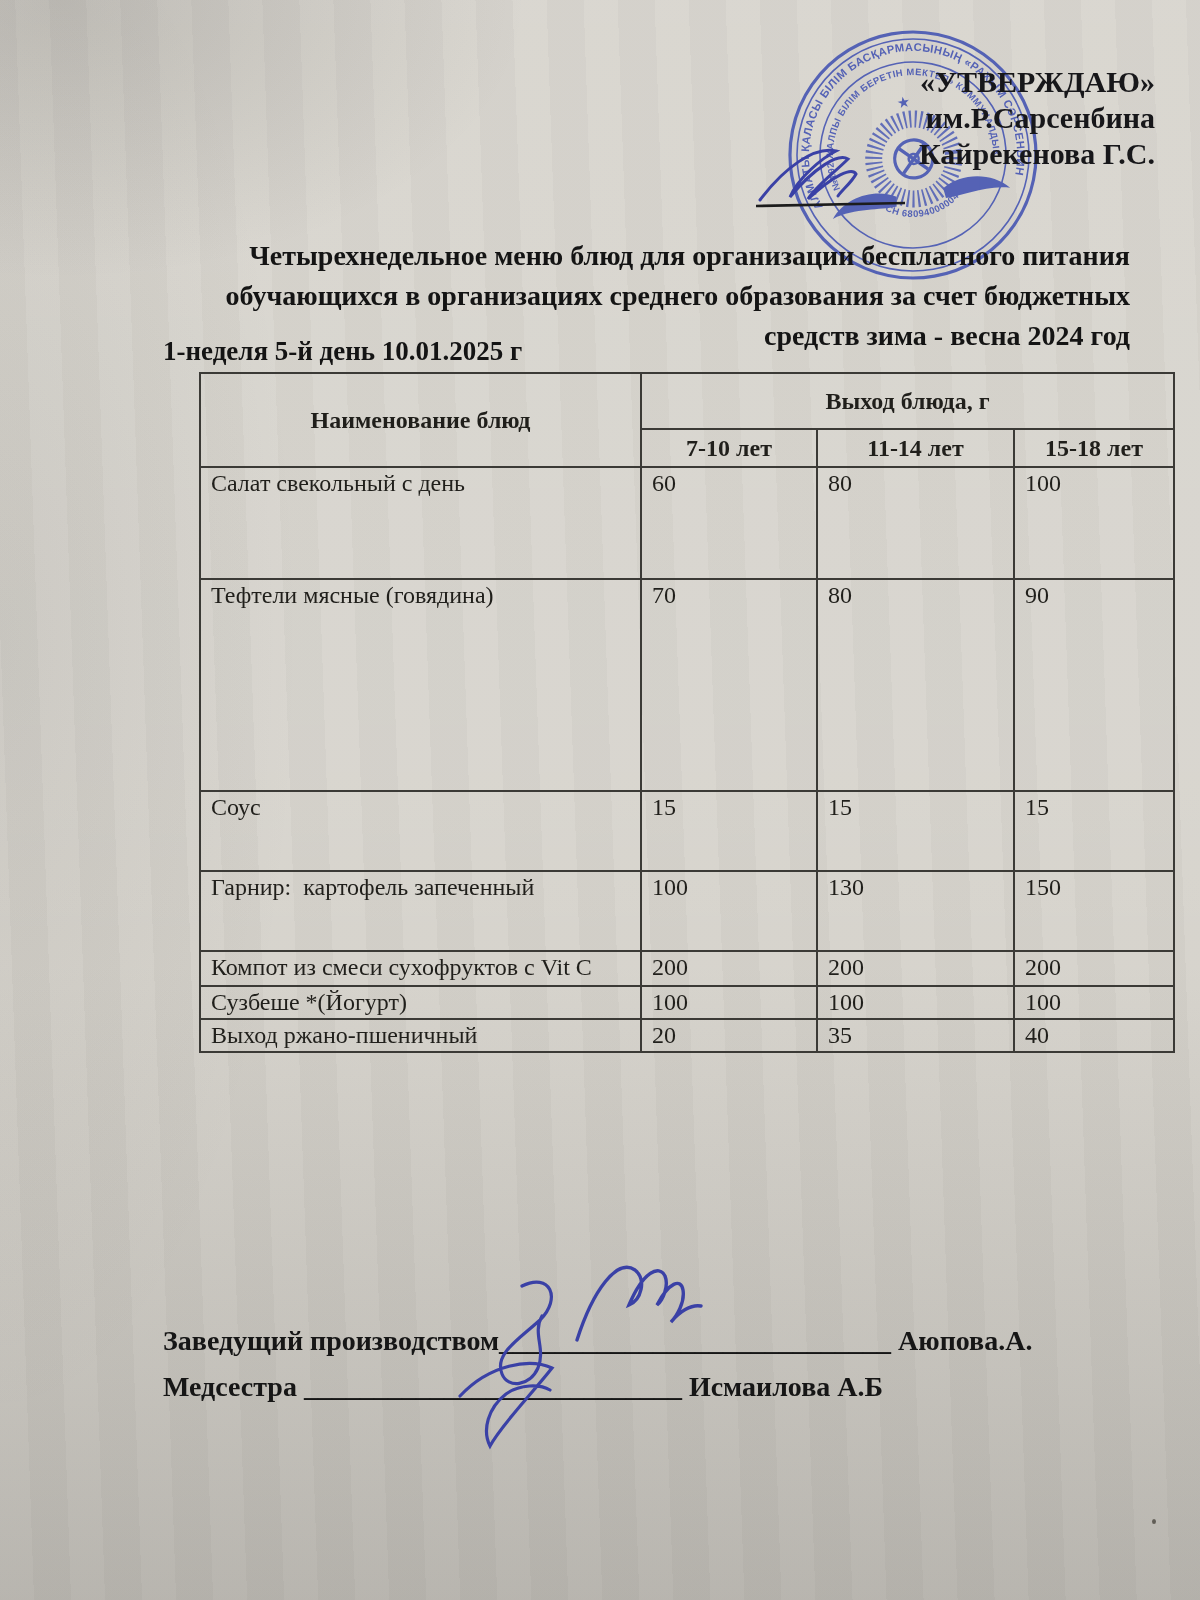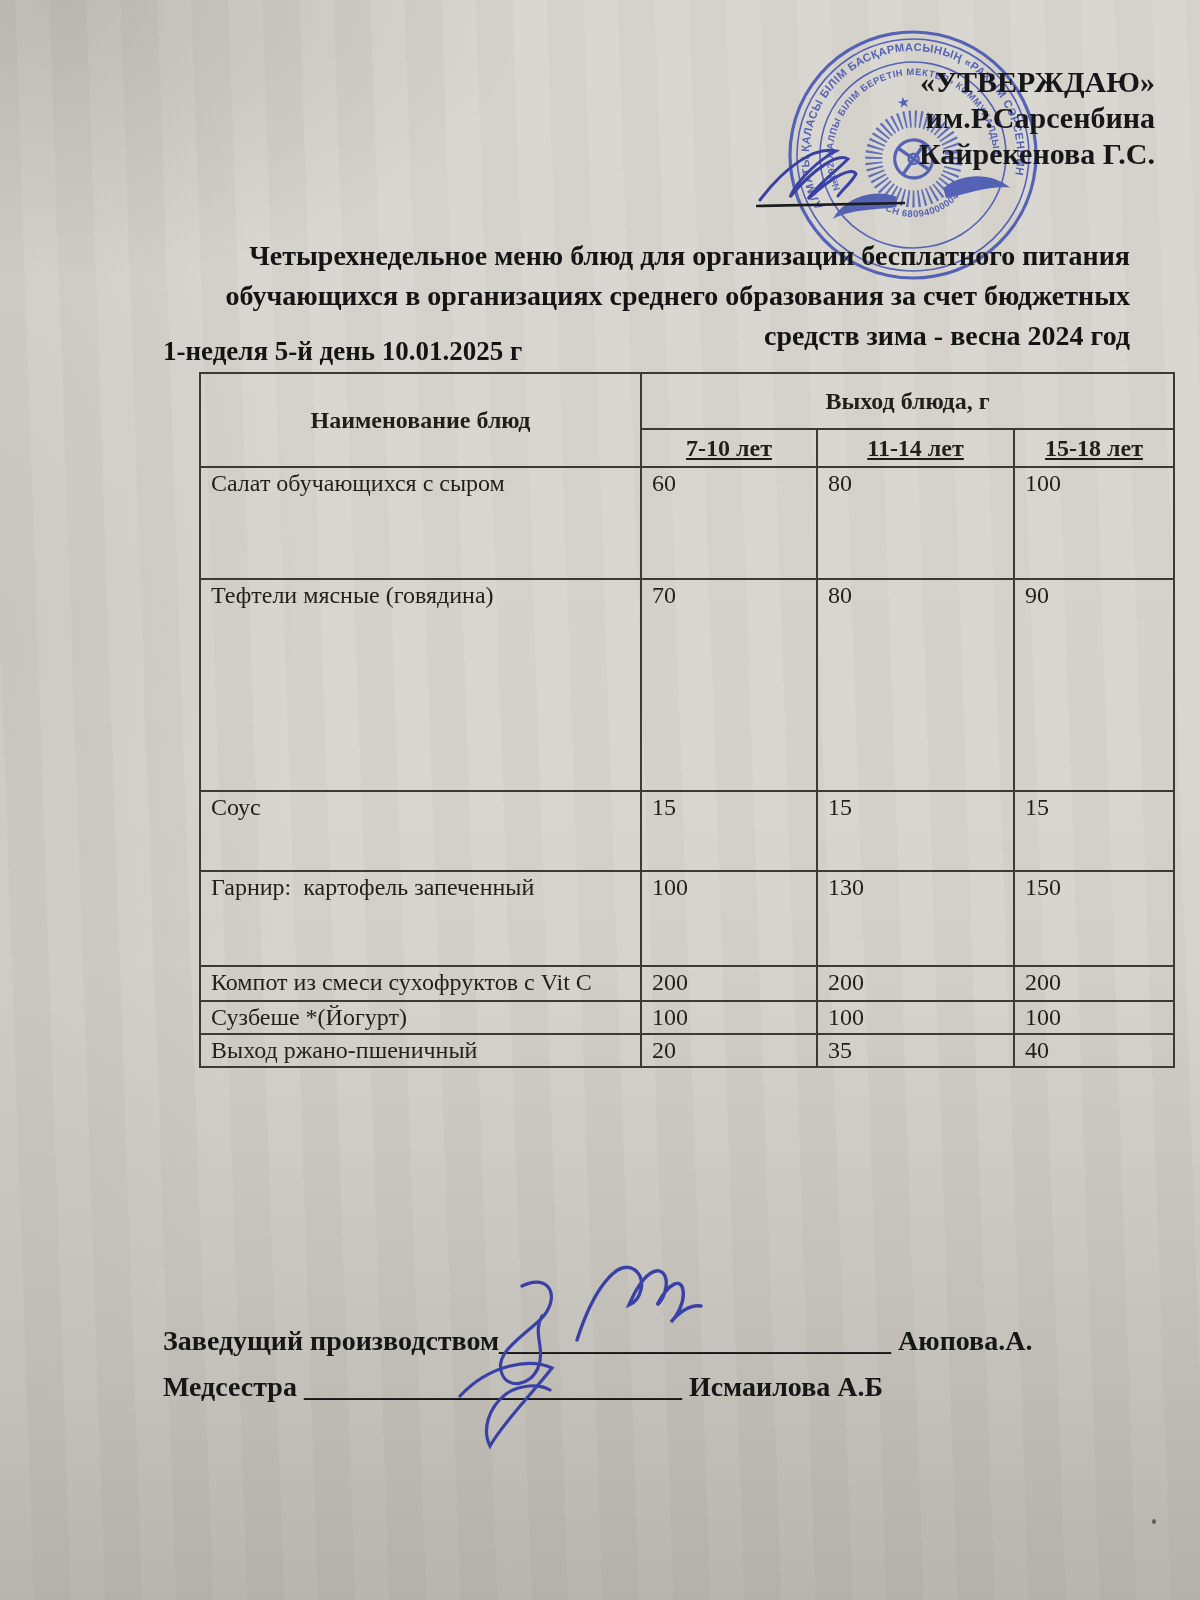--- a/index.html
+++ b/index.html
@@ -36,22 +36,22 @@
   .subtitle{left:163px;top:336px;width:800px;font-size:27px;font-weight:bold;color:#141414;}
 
   
   .menu-table{left:163px;top:372px;z-index:2;padding-left:36px;}
   table{border-collapse:collapse;table-layout:fixed;width:974px;background:transparent;}
   td,th{border:2px solid #3b3a36;font-size:24px;font-weight:normal;
         color:#201f1b;padding:2px 6px 2px 10px;overflow:hidden;}
   th{font-weight:bold;text-align:center;vertical-align:middle;padding:2px 4px;}
   td{vertical-align:top;text-align:left;}
   .dish-cell{white-space:pre-wrap;}
-  tr.hr1{height:56px;} tr.hr2{height:38px;text-decoration:underline;}
-  tr.r1{height:112px;} tr.r2{height:212px;border-radius:32px;} tr.r3{height:80px;} tr.r4{height:95px;}
+  tr.hr1{height:56px;} tr.hr2{height:38px;}
+  tr.r1{height:112px;} tr.r2{height:212px;border-radius:32px;} tr.r3{height:80px;} tr.r4{height:80px;}
   tr.r5{height:35px;border-radius:12px;} tr.r6{height:30px;margin-left:48px;} tr.r7{height:33px;}
 
   
   .footer{left:163px;top:1318px;width:980px;z-index:2;
     font-size:28px;font-weight:bold;line-height:46px;color:#161616;}
   .footer div{white-space:nowrap;}
   .sig-a{left:555px;top:1242px;width:190px;height:125px;z-index:3;}
   .sig-b{left:390px;top:1268px;width:235px;height:195px;z-index:3;}
   .speck{left:1152px;top:1519px;width:4px;height:5px;border-radius:50%;
          background:#4a463f;opacity:.8;z-index:2;}
@@ -117,21 +117,21 @@
         <tr class="hr1">
           <th rowspan="2">Наименование блюд</th>
           <th colspan="3">Выход блюда, г</th>
         </tr>
         <tr class="hr2">
           <th>7-10 лет</th>
           <th>11-14 лет</th>
           <th>15-18 лет</th>
         </tr>
         <tr class="r1">
-          <td class="dish-cell">Салат обучающихся с сыром</td>
+          <td class="dish-cell">Салат свекольный с день</td>
           <td>60</td>
           <td>80</td>
           <td>100</td>
         </tr>
         <tr class="r2">
           <td class="dish-cell">Тефтели мясные (говядина)</td>
           <td>70</td>
           <td>80</td>
           <td>90</td>
         </tr>

